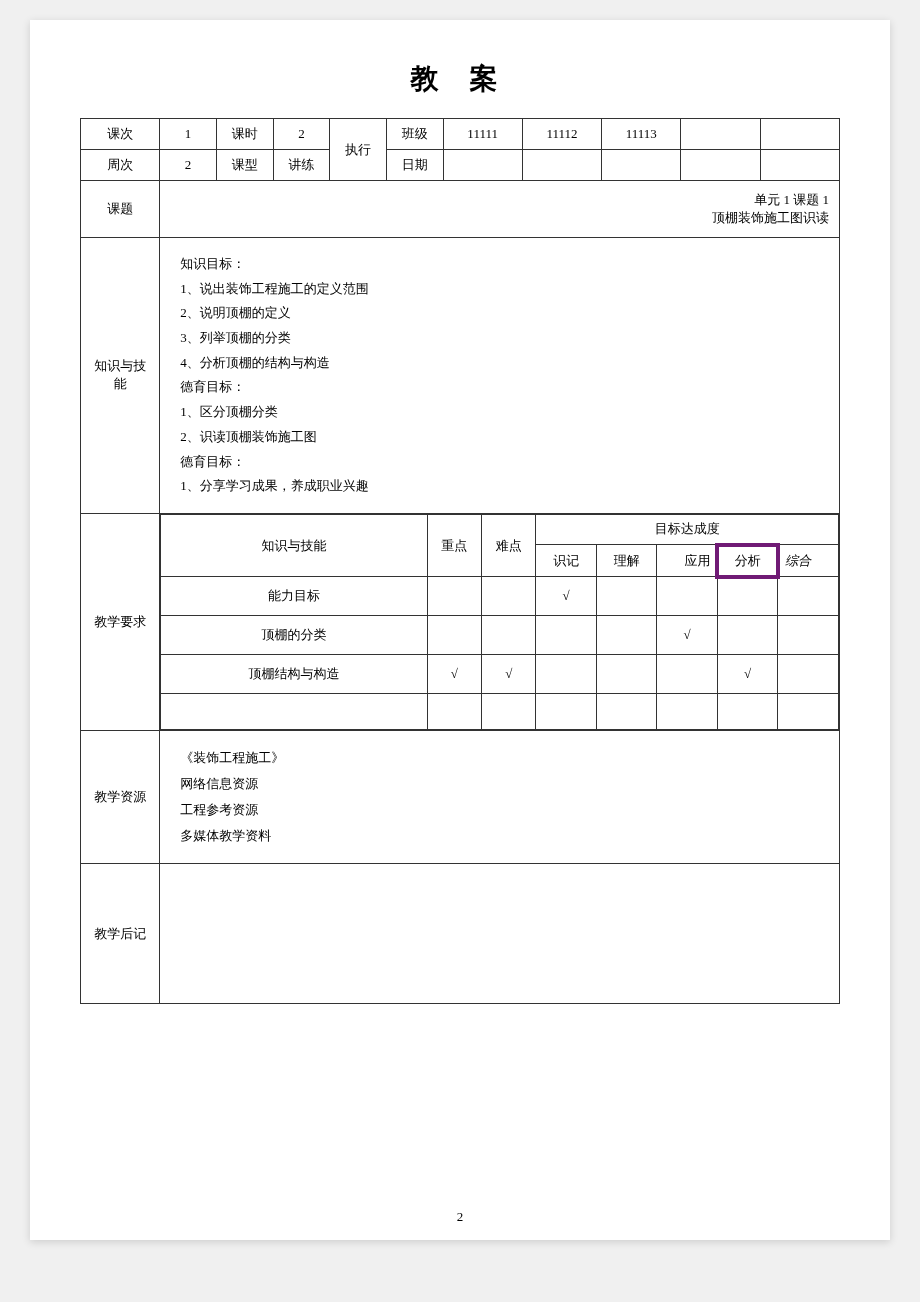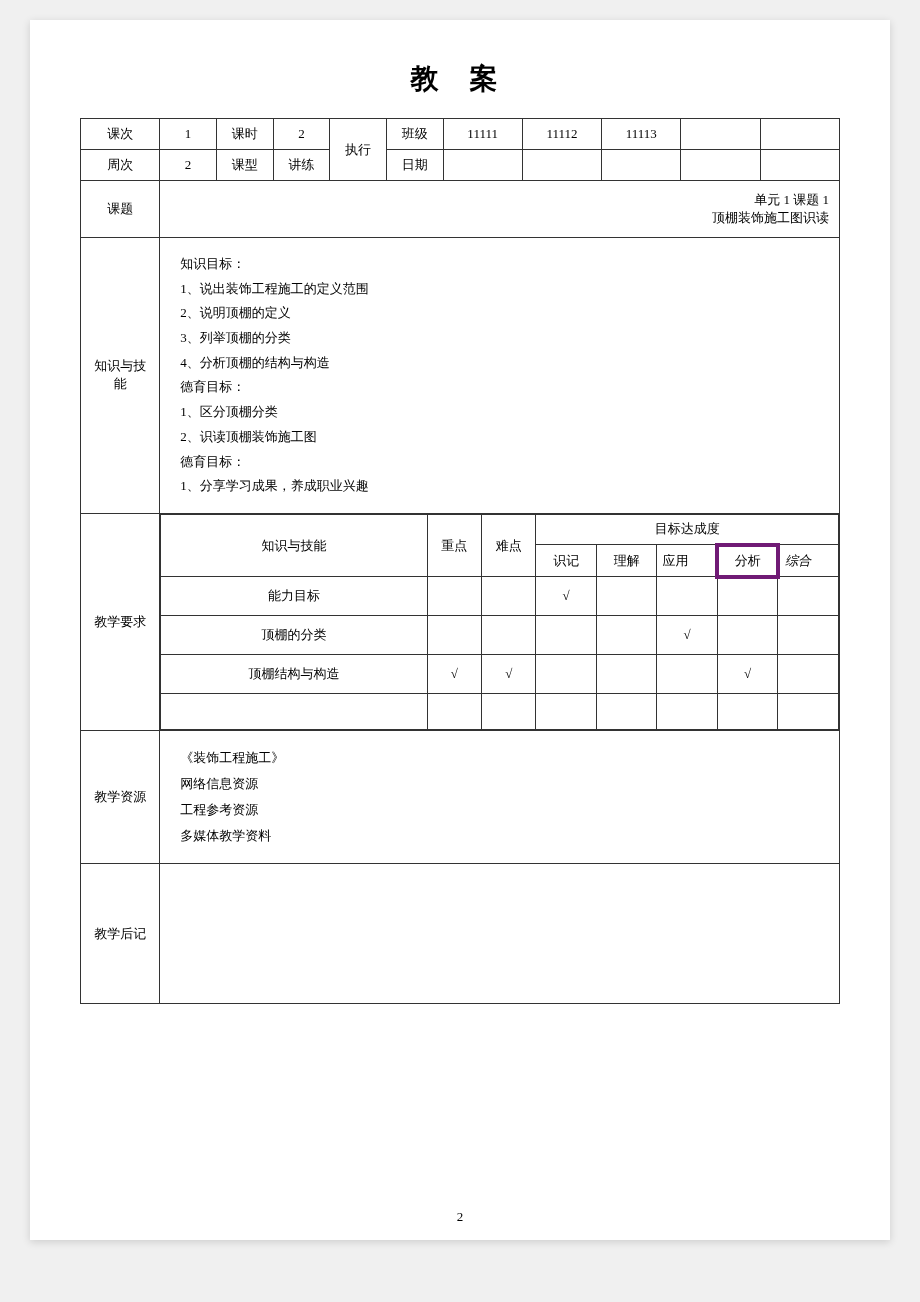--- a/index.html
+++ b/index.html
@@ -154,21 +154,21 @@
           <tbody>
                 <tr>
             <td rowspan="2" style="border:1px solid #333; width:220px; text-align:center; padding:14px;">知识与技能</td>
             <td rowspan="2" style="border:1px solid #333; width:45px; text-align:center; padding:5px;">重点</td>
             <td rowspan="2" style="border:1px solid #333; width:45px; text-align:center; padding:5px;">难点</td>
             <td colspan="5" style="border:1px solid #333; text-align:center; padding:5px;">目标达成度</td>
           </tr>
           <tr>
             <td style="border:1px solid #333; width:50px; text-align:center; padding:5px;">识记</td>
             <td style="border:1px solid #333; width:50px; text-align:center; ">理解</td>
-            <td style="border:1px solid #333; width:50px; text-align:left; padding:5px;">应用</td>
+            <td style="border:1px solid #333; width:50px; text-align:right; padding:5px;">应用</td>
             <td style="border:4px solid #701a75; width:50px; text-align:center; padding:5px;">分析</td>
             <td style="border:1px solid #333; width:50px; text-align:left; padding:5px;font-style:italic;">综合</td>
           </tr>
 
           <tr>
             <td style="border:1px solid #333; text-align:center; padding:10px 5px;">能力目标</td>
             <td style="border:1px solid #333; text-align:center; padding:10px 5px;"></td>
             <td style="border:1px solid #333; text-align:center; padding:10px 5px;"></td>
             <td style="border:1px solid #333; text-align:center; padding:10px 5px;">√</td>
             <td style="border:1px solid #333; text-align:center; padding:10px 5px;"></td>

